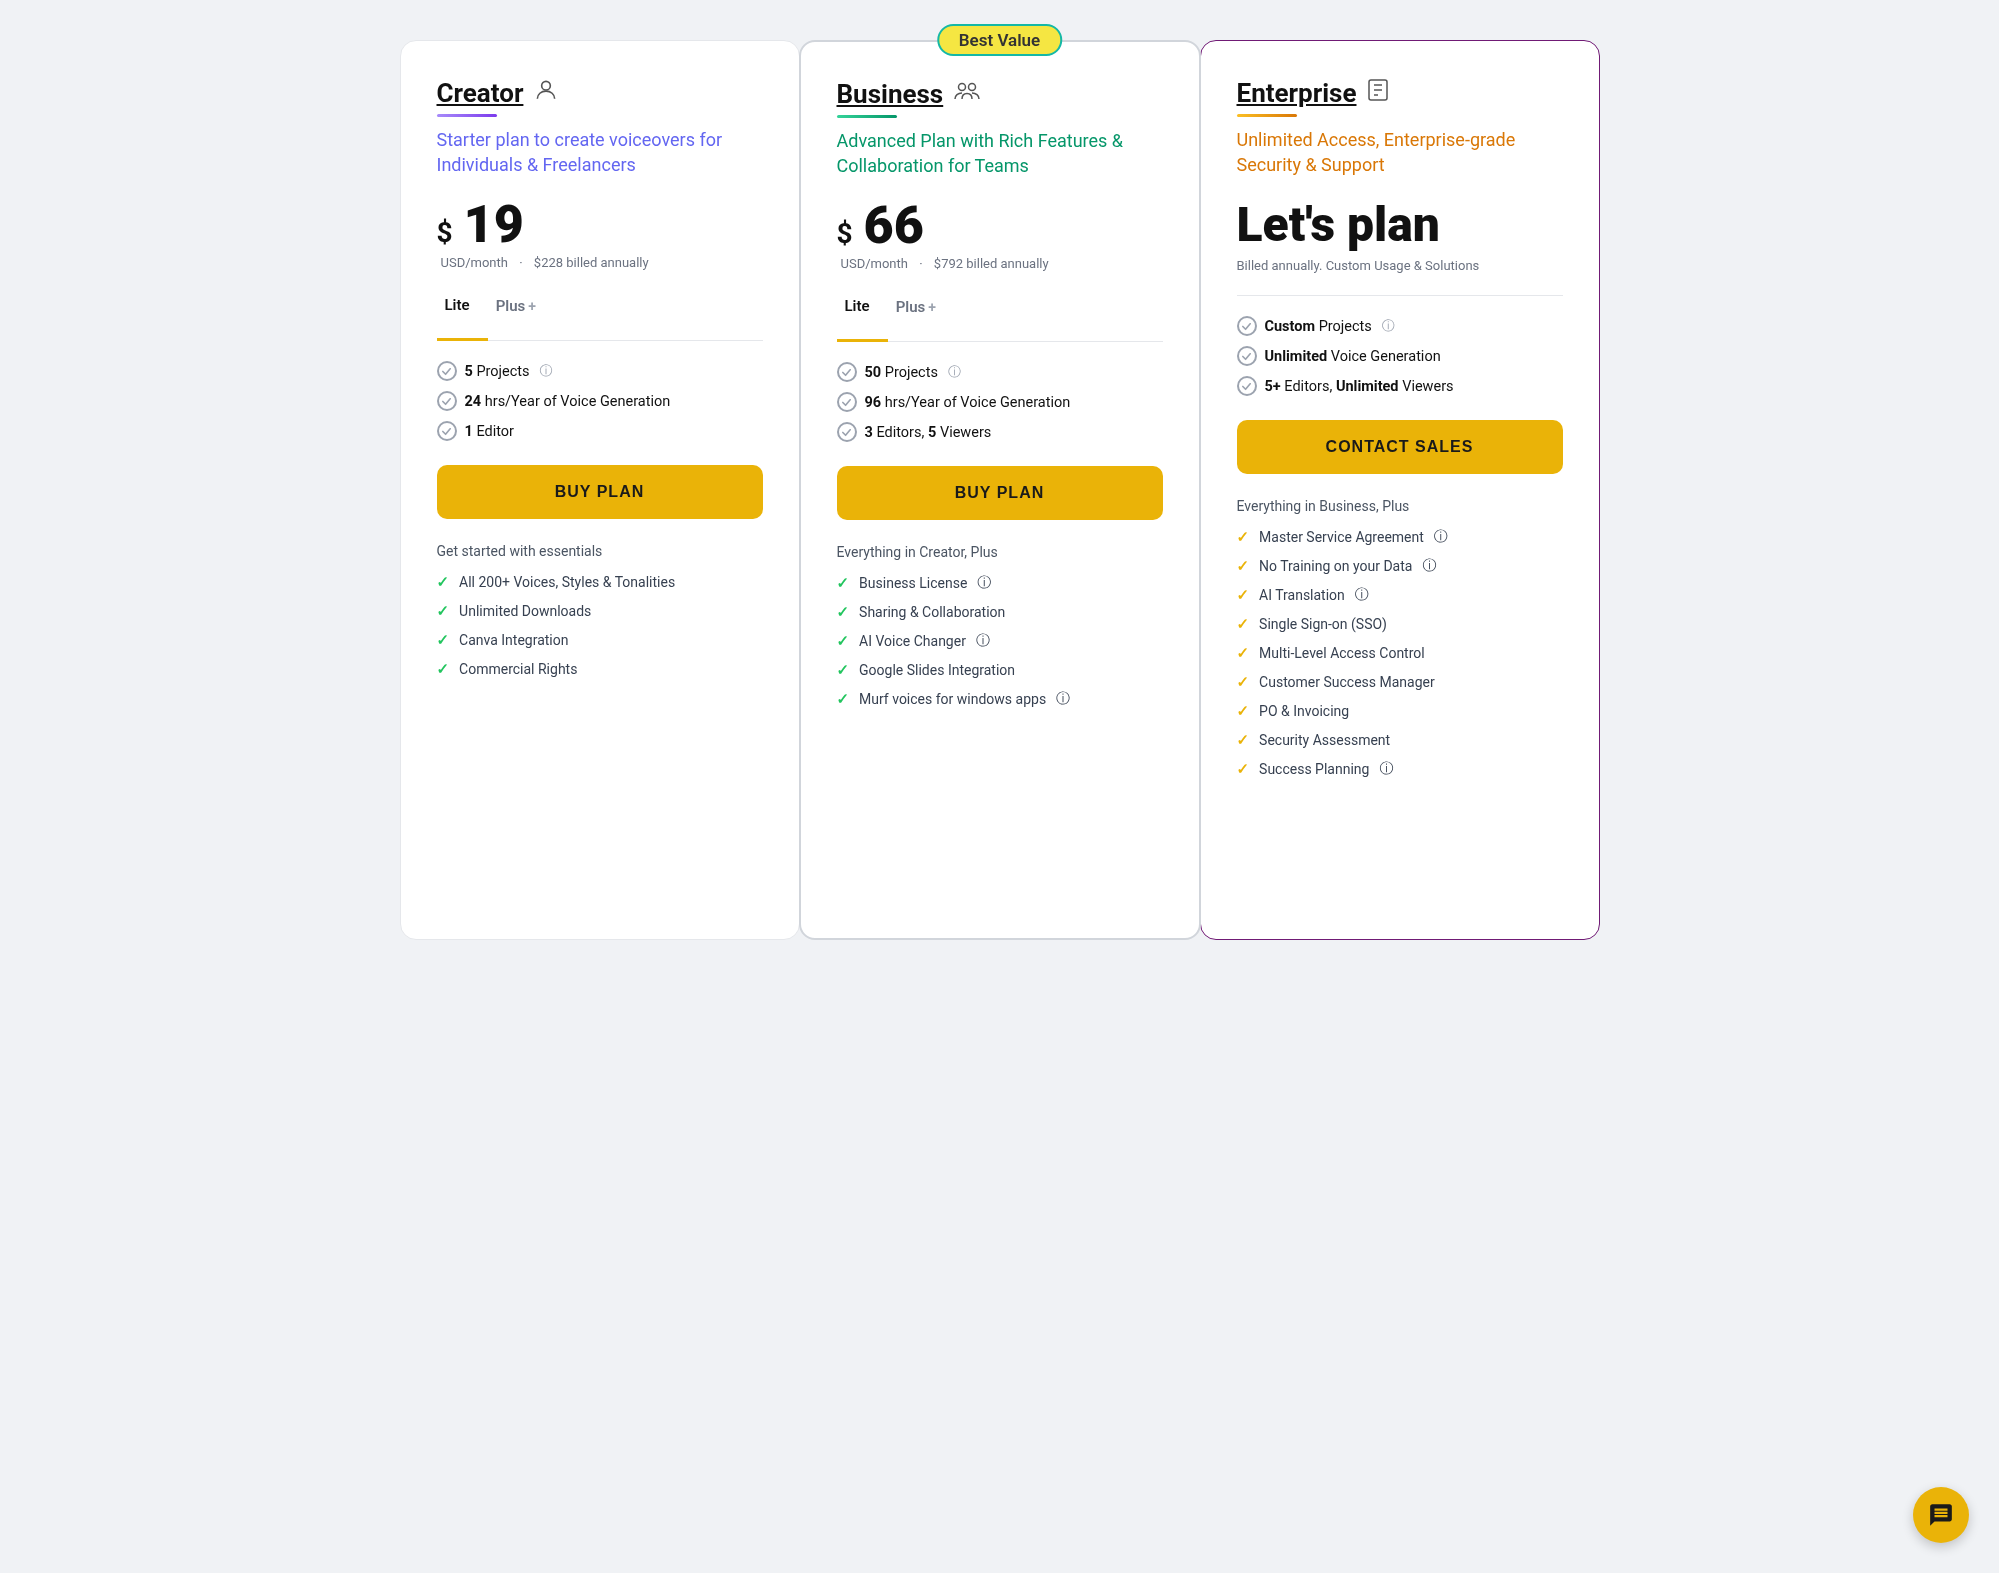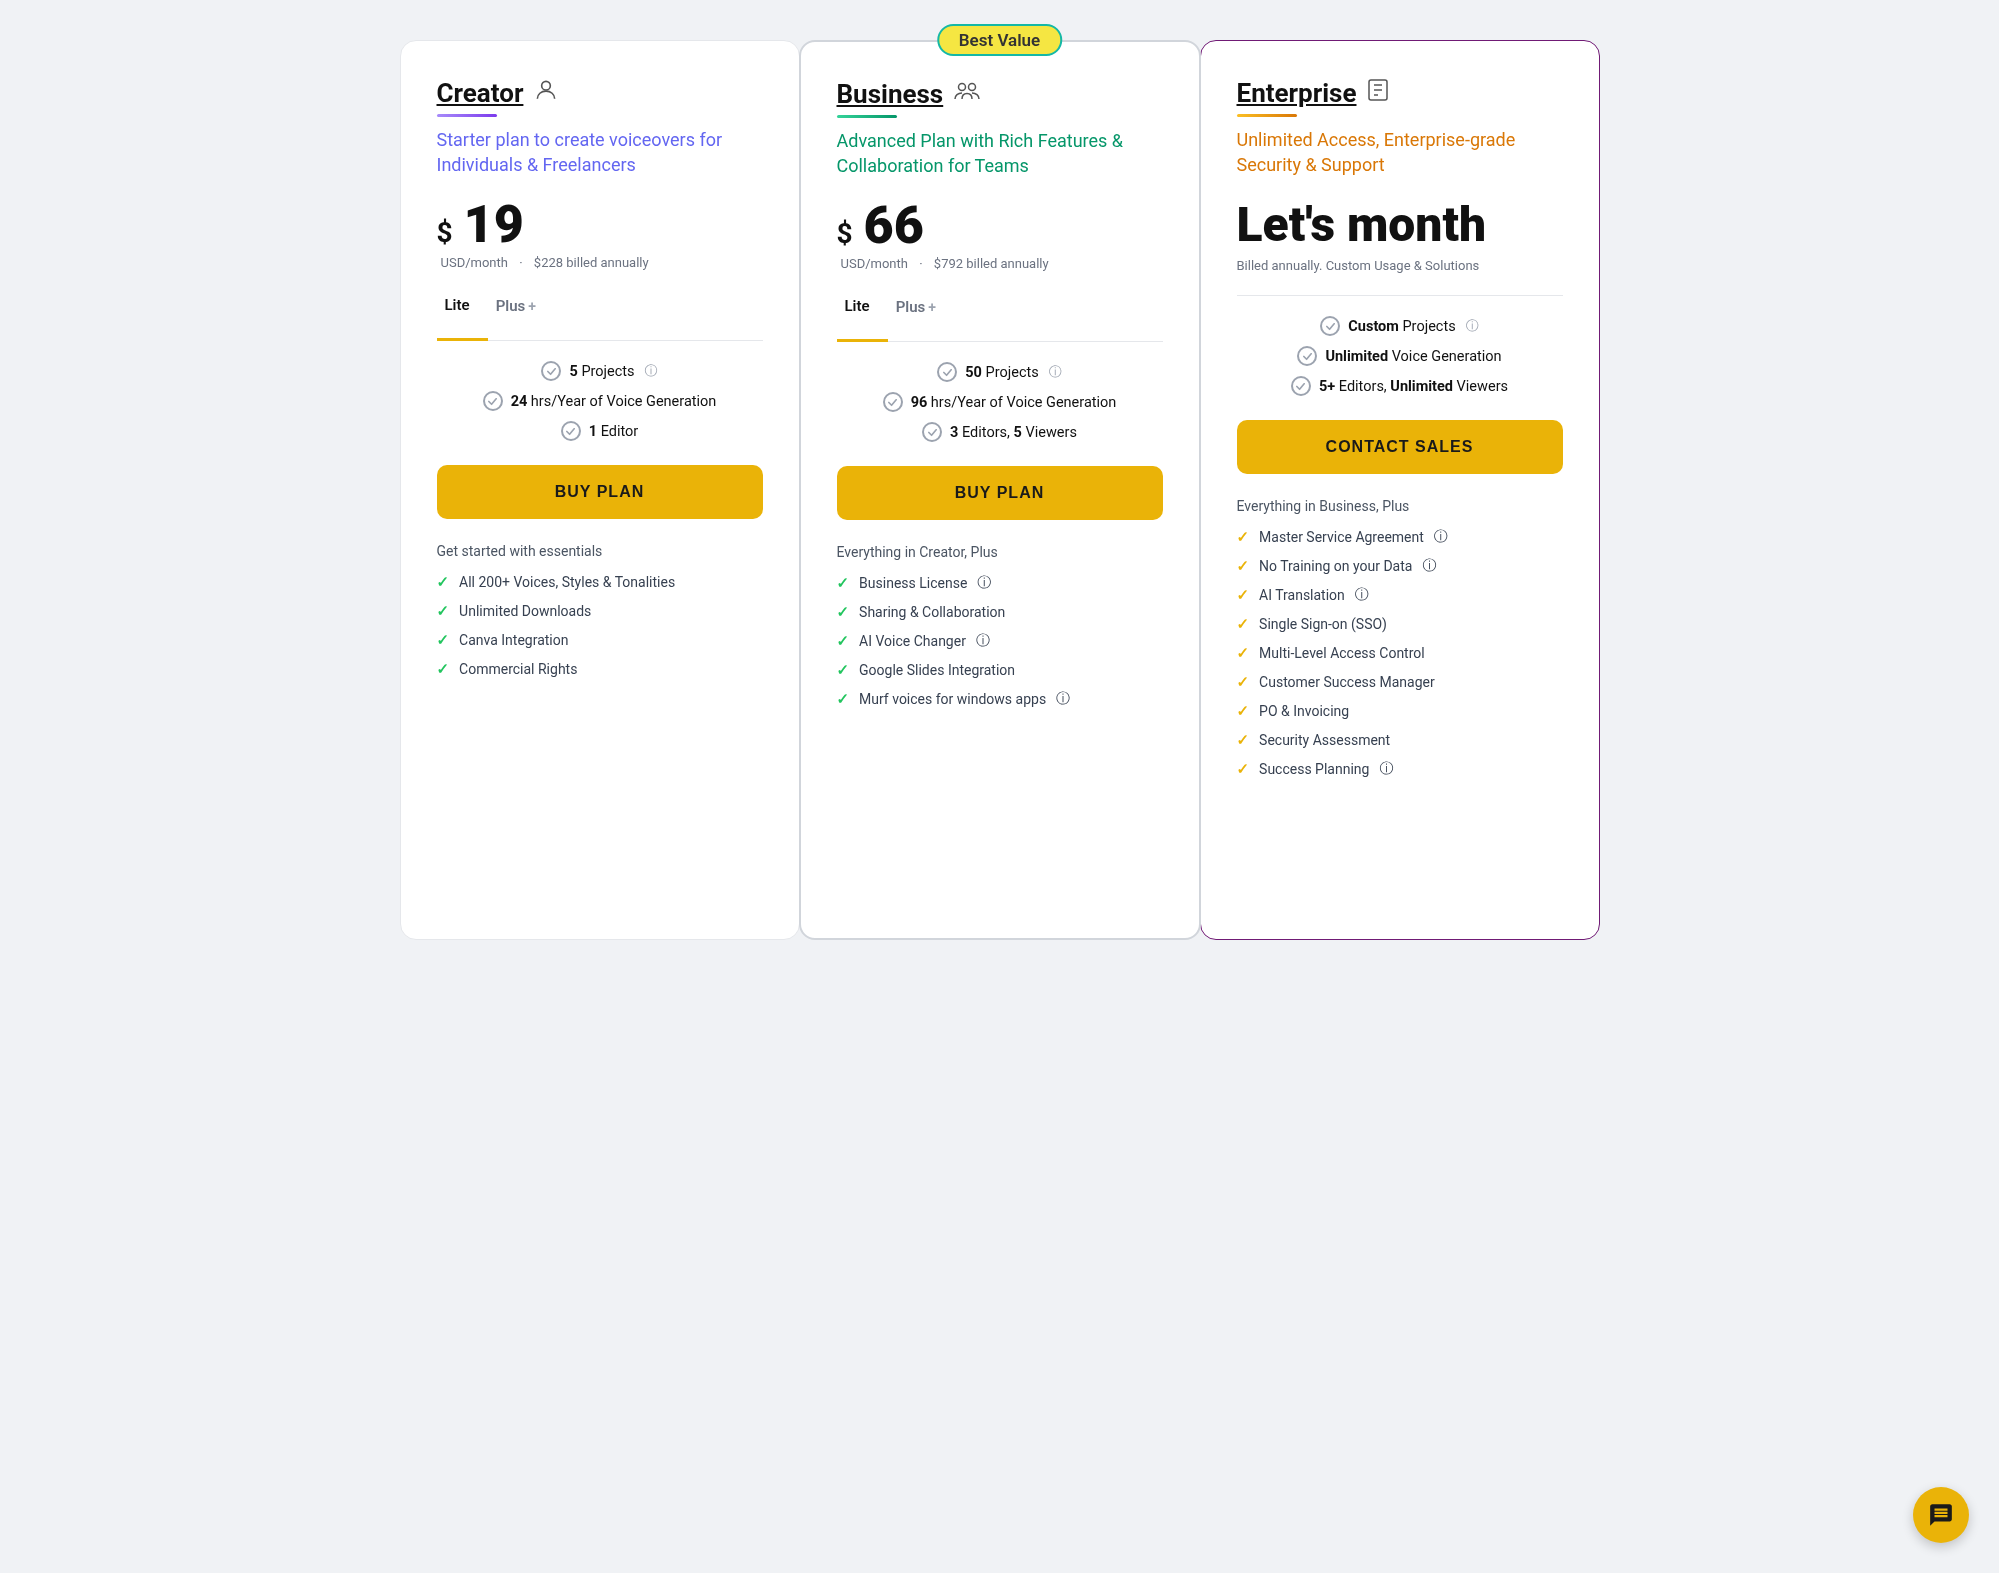--- a/index.html
+++ b/index.html
@@ -168,21 +168,20 @@
       list-style: none;
       margin-bottom: 24px;
     }
     .features-list li {
       display: flex;
       align-items: center;
       gap: 8px;
       font-size: 14.5px;
       color: #111;
       margin-bottom: 10px;
-      justify-content: center;
     }
     .features-list li .num {
       font-weight: 700;
     }
     .features-list li .info-icon {
       color: #9ca3af;
       font-size: 13px;
       cursor: pointer;
       margin-left: 2px;
     }
@@ -423,21 +422,21 @@
           <rect x="3" y="3" width="18" height="20" rx="2"></rect>
           <line x1="8" y1="8" x2="16" y2="8"></line>
           <line x1="8" y1="13" x2="16" y2="13"></line>
           <line x1="8" y1="18" x2="12" y2="18"></line>
         </svg>
       </span>
     </div>
     <div class="plan-underline-enterprise"></div>
     <p class="plan-subtitle enterprise-subtitle">Unlimited Access, Enterprise-grade Security &amp; Support</p>
 
-    <h2 class="lets-talk">Let's month</h2>
+    <h2 class="lets-talk">Let's plan</h2>
     <p class="lets-talk-sub">Billed annually. Custom Usage &amp; Solutions</p>
 
     <hr class="divider">
 
     <ul class="features-list">
       <li>
         <div class="check-circle">
           <svg viewBox="0 0 12 12" fill="none">
               <polyline points="2,6 5,9 10,3" stroke="#9ca3af" stroke-width="1.8" stroke-linecap="round" stroke-linejoin="round"></polyline>
             </svg>

